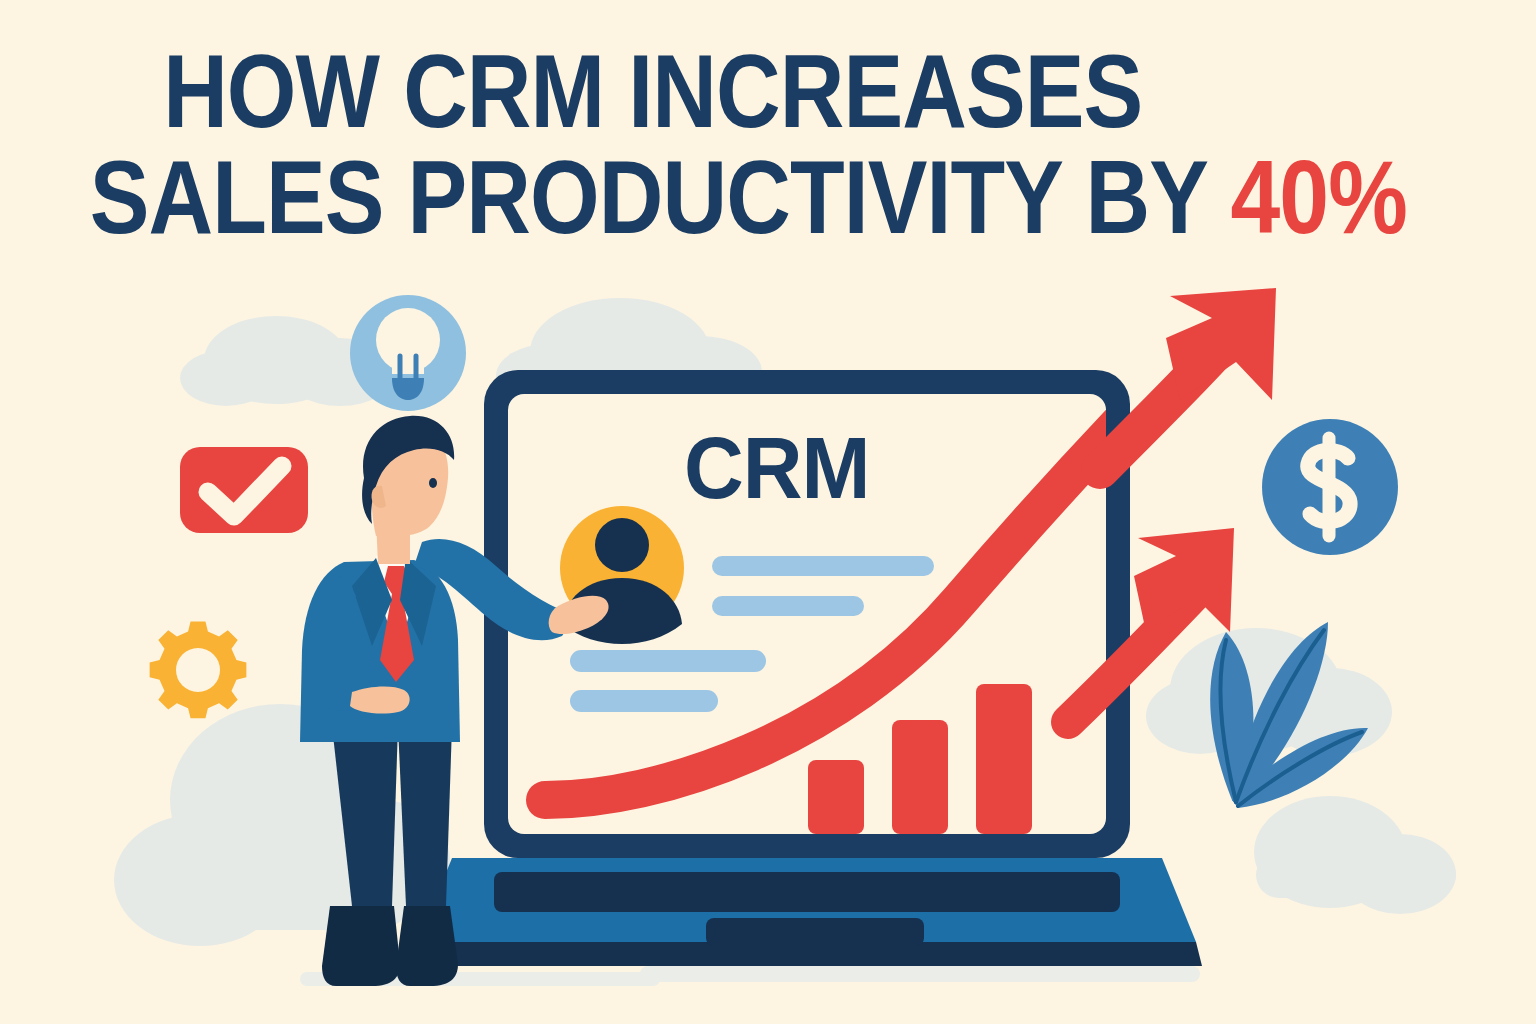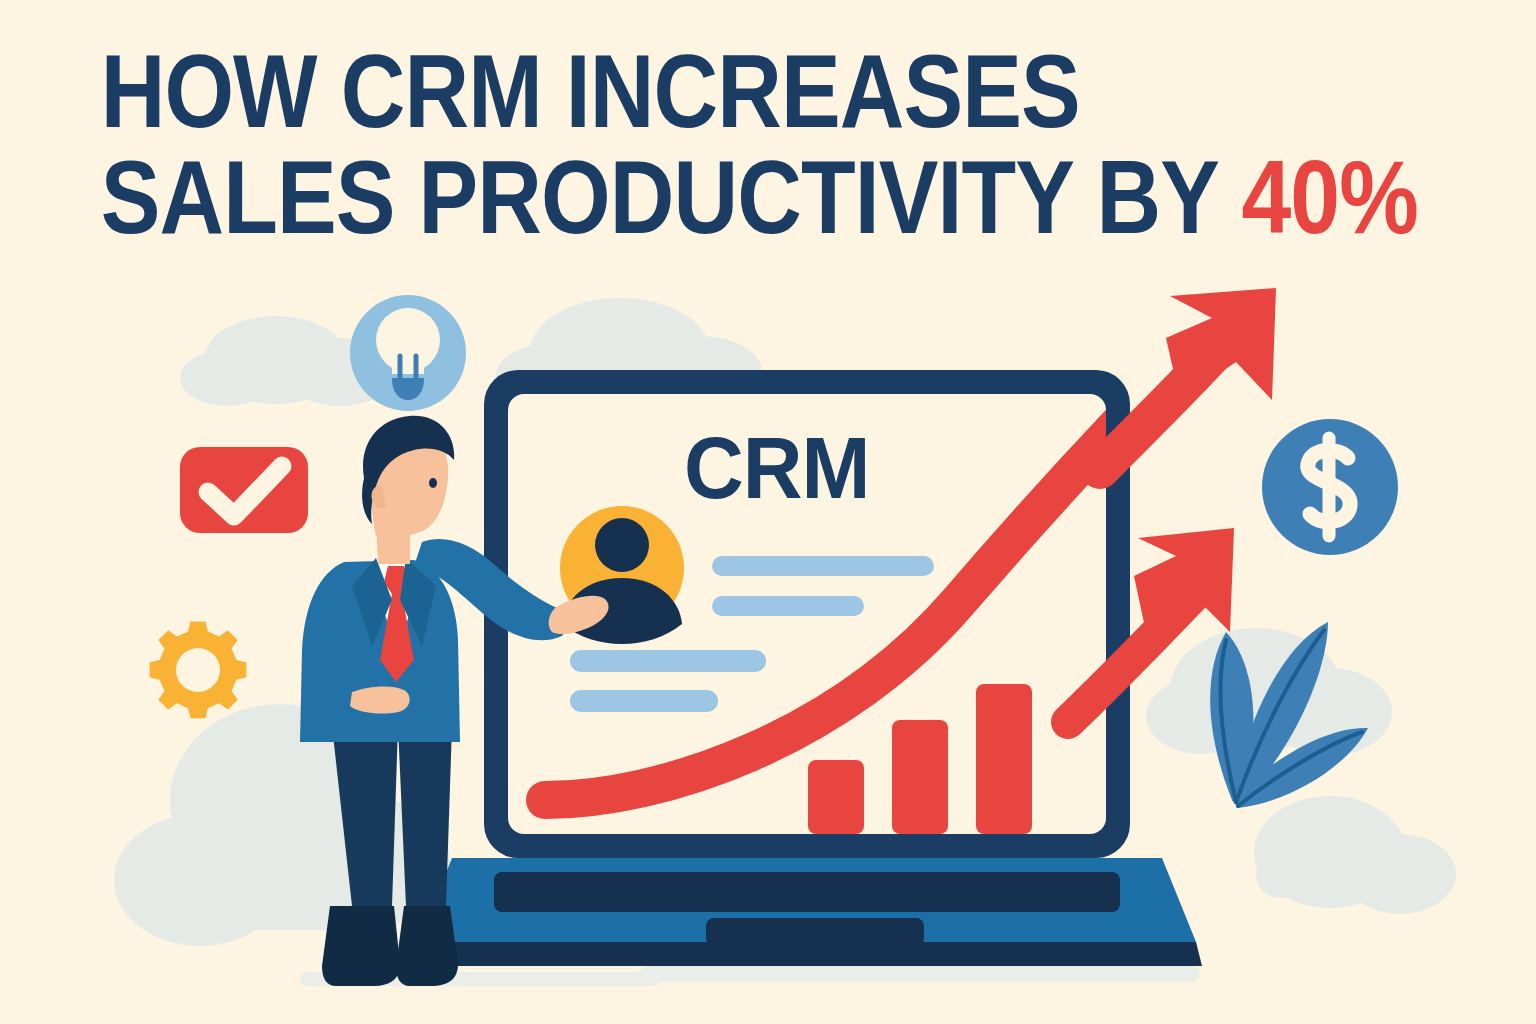--- a/index.html
+++ b/index.html
@@ -8,22 +8,22 @@
     font-family:"Liberation Sans",sans-serif;
     background:#FDF5E2;
   }
   #stage{position:relative;width:1536px;height:1024px;overflow:hidden;background:#FDF5E2;}
   #bg-svg,#art-svg{position:absolute;left:0;top:0;width:1536px;height:1024px;}
   #bg-svg{z-index:1;}
   #art-svg{z-index:3;}
 
   
   .title-block{
-    position:absolute;left:15px;top:38px;width:1224px;z-index:6;
-    text-align:left;pointer-events:none;
+    position:absolute;left:4px;top:38px;width:1224px;z-index:6;
+    text-align:right;pointer-events:none;
   }
   .title-line{
     display:block;
     font-family:"Liberation Sans",sans-serif;
     font-weight:bold;
     font-size:104px;
     line-height:106px;
     letter-spacing:-1px;
     color:#1B3D63;
     transform:scaleX(0.86);

